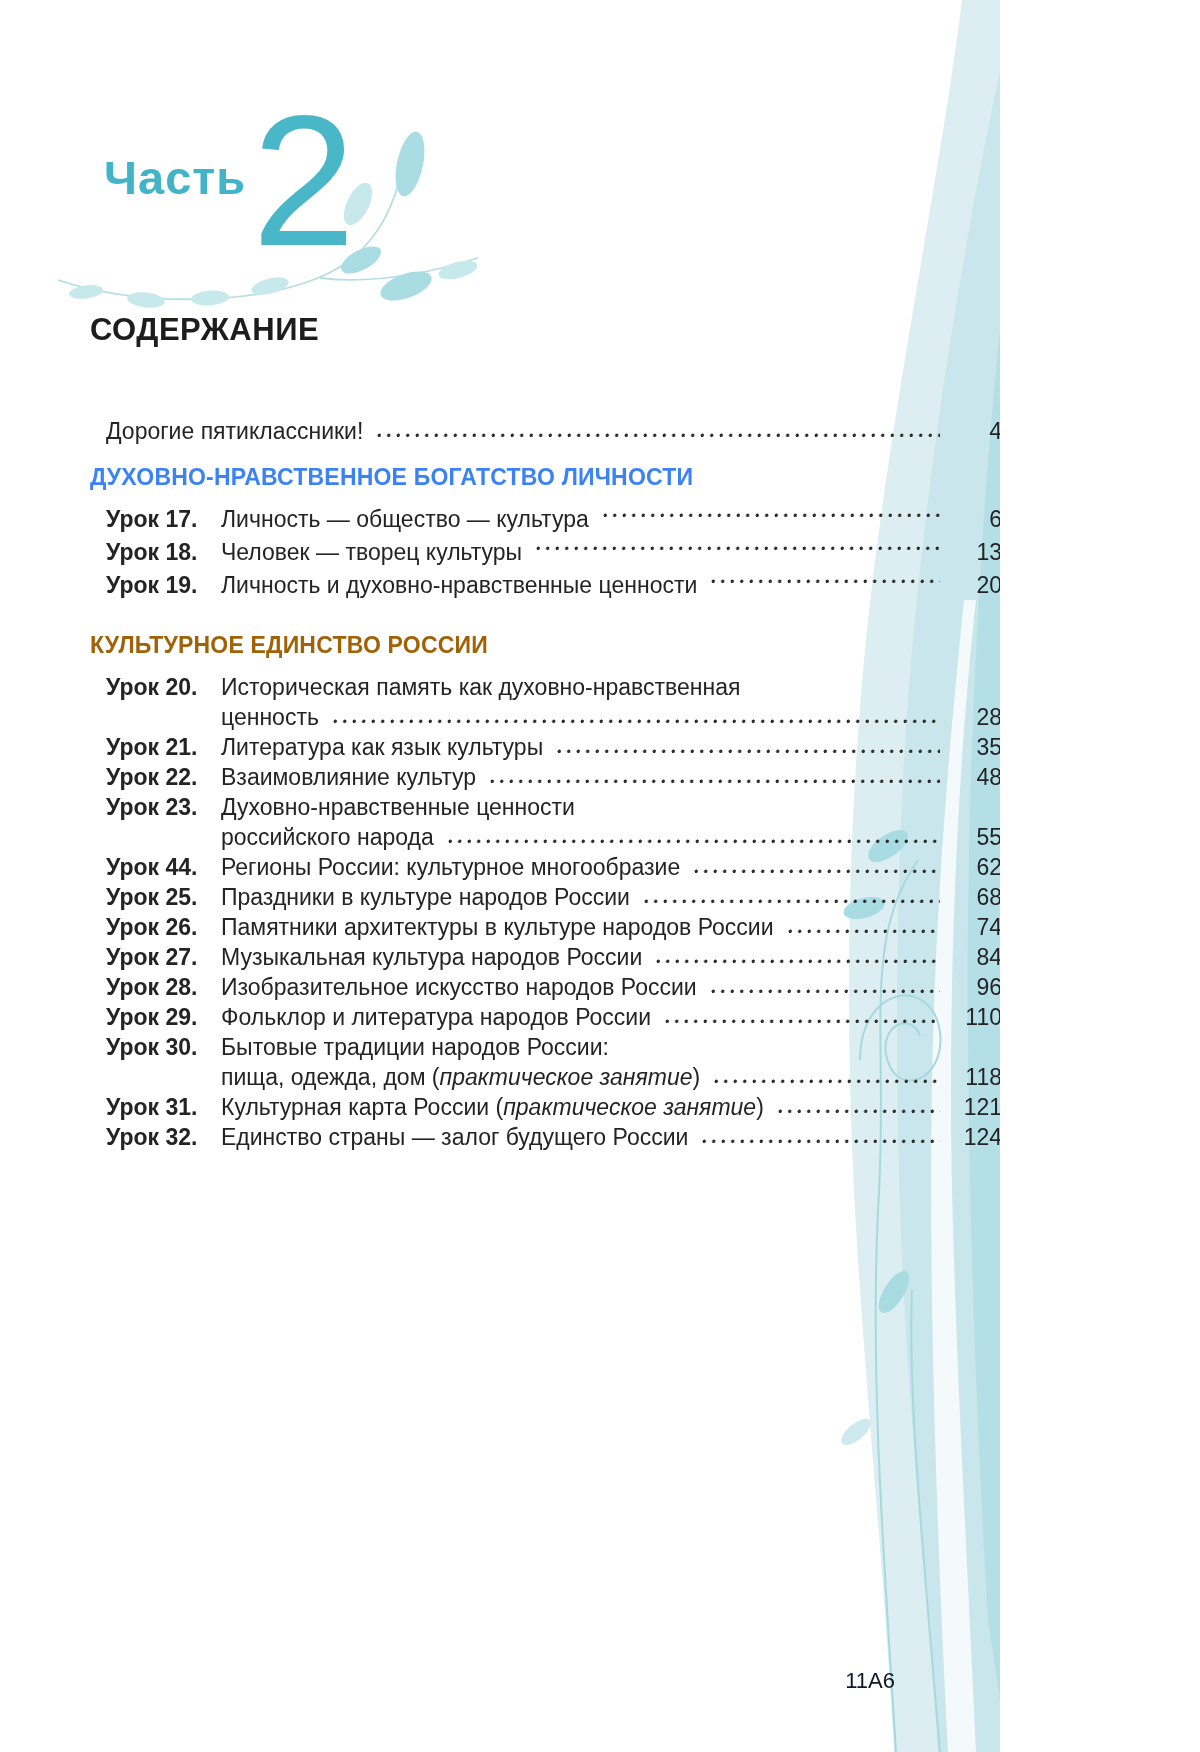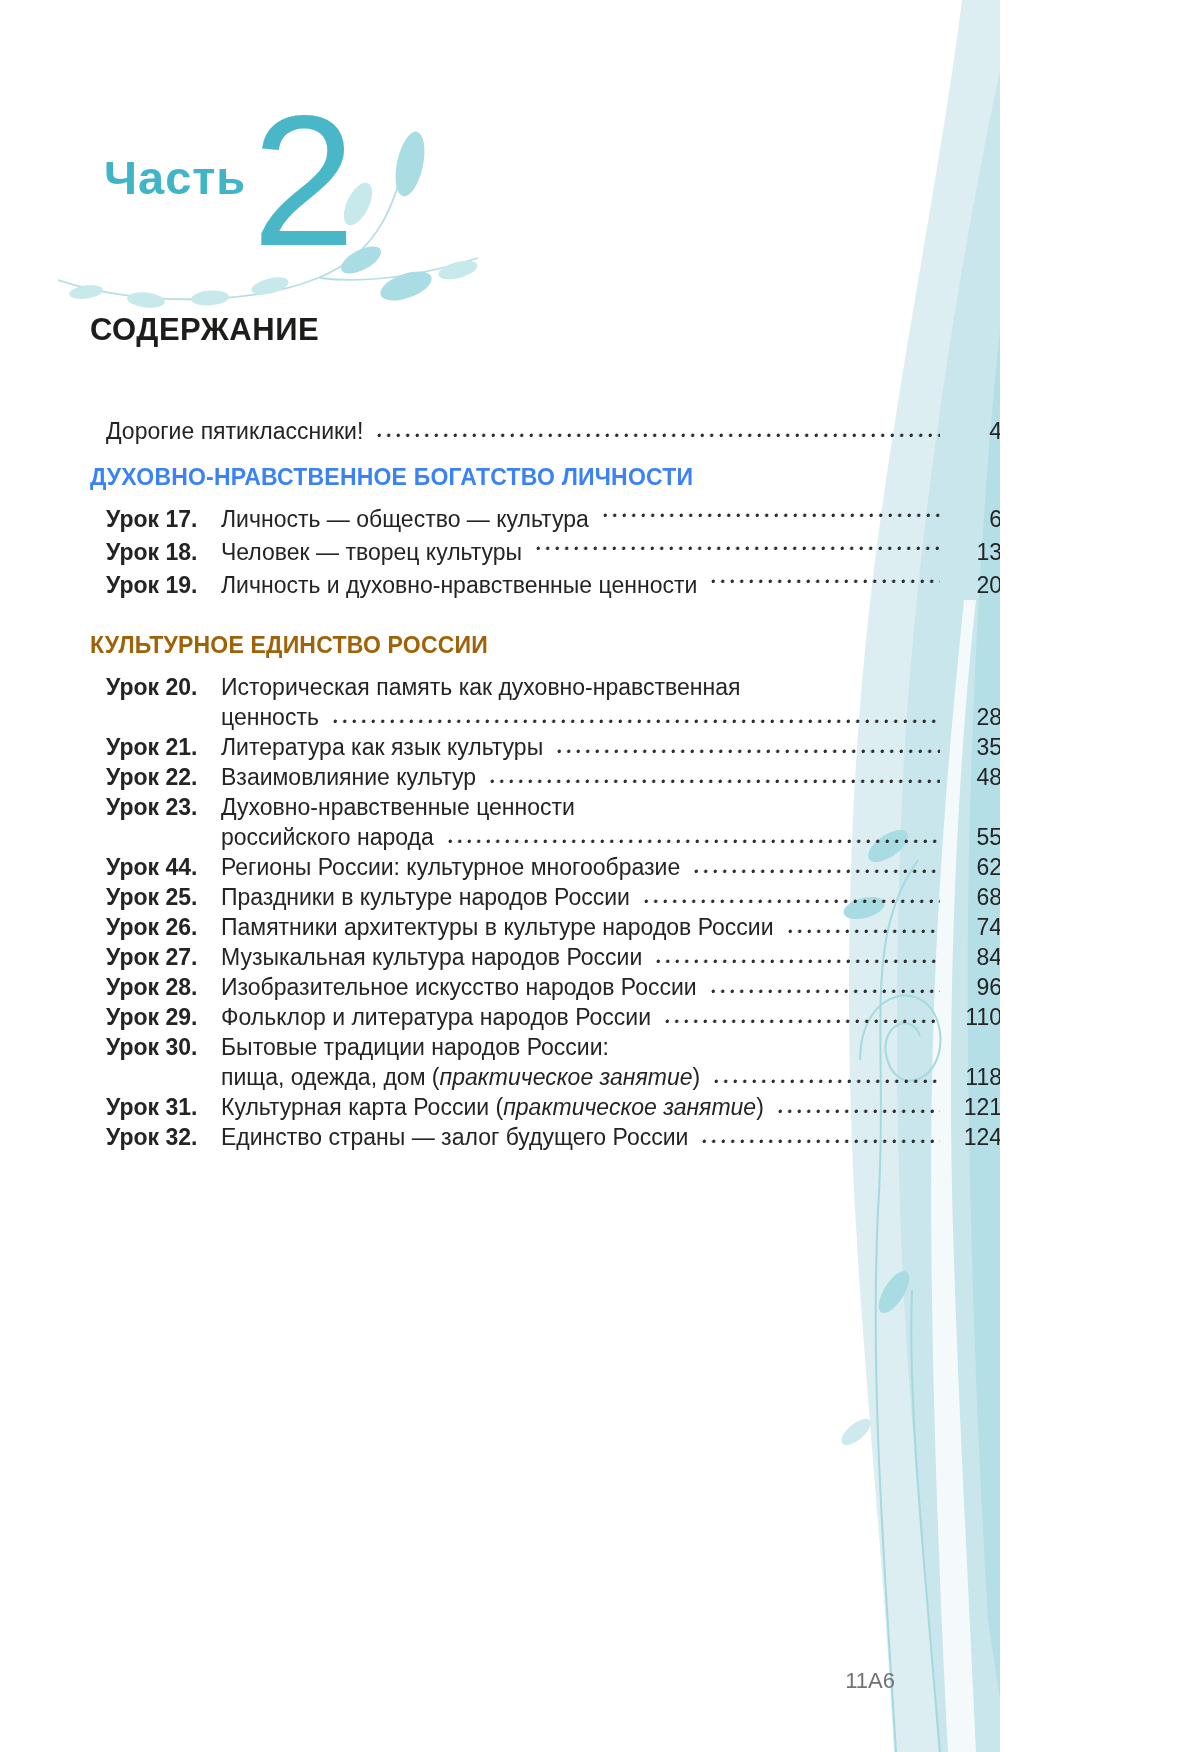--- a/index.html
+++ b/index.html
@@ -57,21 +57,21 @@
   }
   .sec-head.green{color:#3b82f6;}
   .sec-head.orange{color:#a16207;margin-top:30px;}
   
   .folio{
     position:absolute;left:1000px;top:1488px;width:80px;
     font-size:27px;text-align:right;color:#2a2a2a;
   }
   .print-code{
     position:absolute;left:790px;top:1668px;width:160px;
-    font-size:22px;text-align:center;color:#737373;
+    font-size:22px;text-align:center;color:#0f172a;
   }
 </style>
 </head>
 <body>
 
 <div class="page">
 
   <svg class="decor-right" viewBox="0 0 210 1752" aria-hidden="true">
     <path d="M172,0 C150,180 98,420 76,640 C56,840 54,1050 68,1260 C80,1440 96,1600 104,1752 L210,1752 L210,0 Z" fill="#dceef1"></path>
     <path d="M210,70 C168,270 128,520 114,760 C102,980 106,1220 122,1420 C134,1580 144,1680 148,1752 L210,1752 Z" fill="#c8e6eb"></path>

